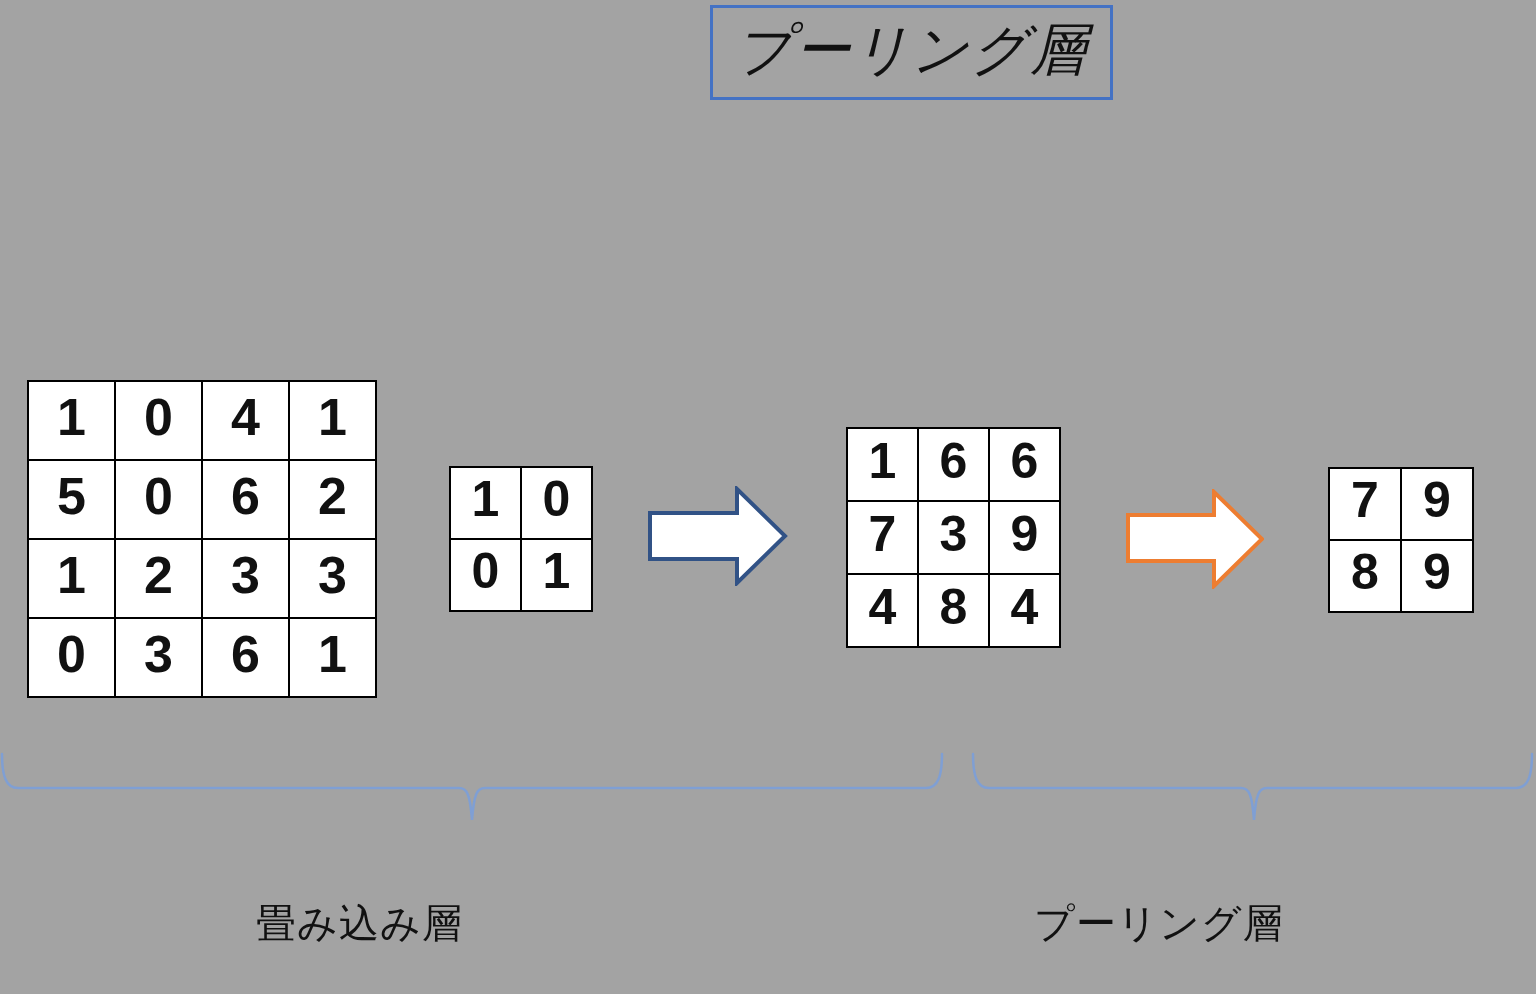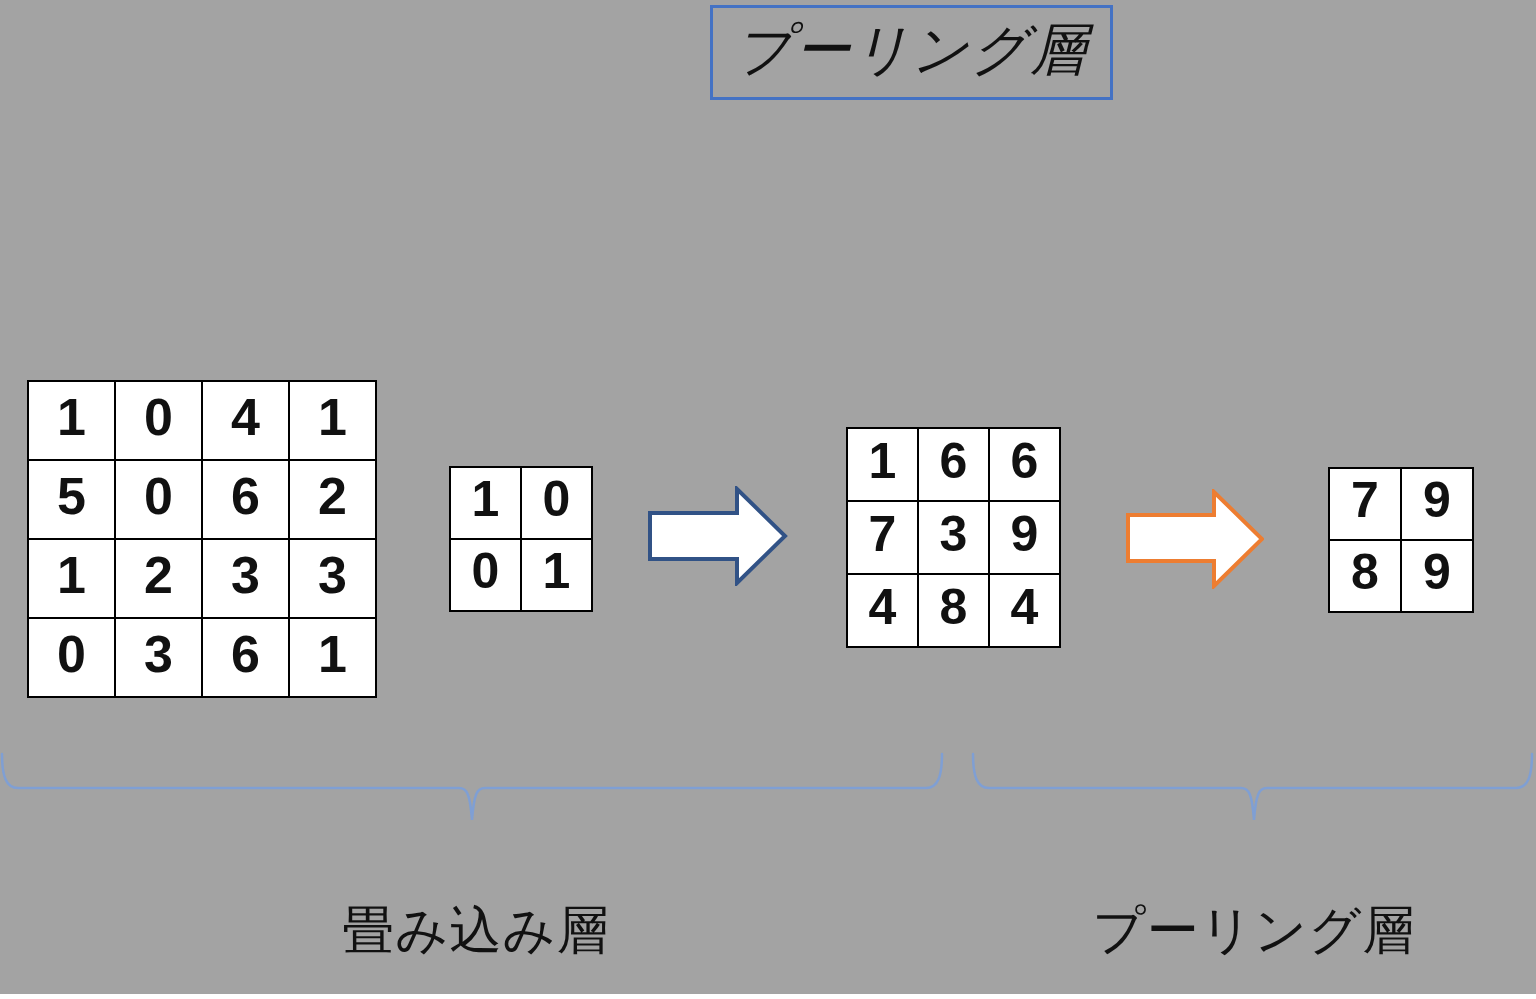--- a/index.html
+++ b/index.html
@@ -59,22 +59,22 @@
   .arrow-conv { left: 648px;  top: 486px; }
   .arrow-pool { left: 1126px; top: 489px; }
 
   
   .brace-left  { left: 0px;   top: 752px; }
   .brace-right { left: 971px; top: 752px; }
 
   
   .section-label {
     width: 440px;
-    text-align: center;
-    font-size: 52px;
+    text-align: left;
+    font-size: 40px;
     color: #111;
     white-space: nowrap;
     letter-spacing: 1px;
   }
   .label-conv { left: 256px;  top: 896px; }
   .label-pool { left: 1034px; top: 896px; }
 </style>
 </head>
 <body>
 

